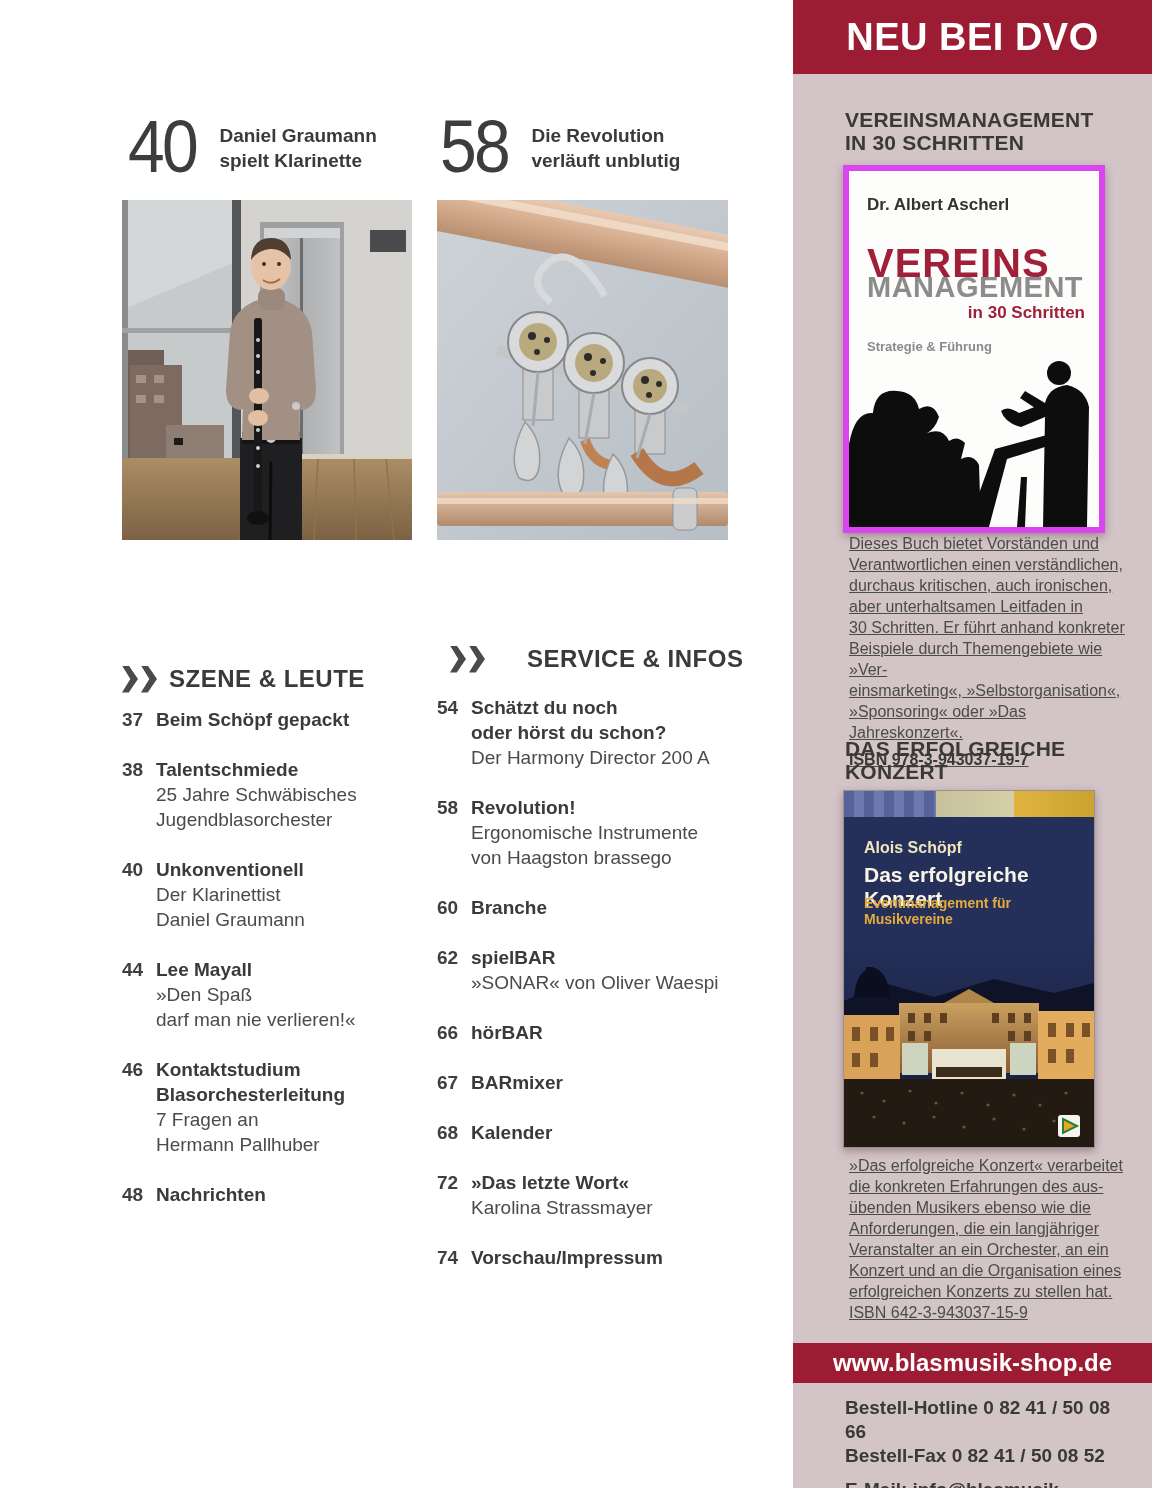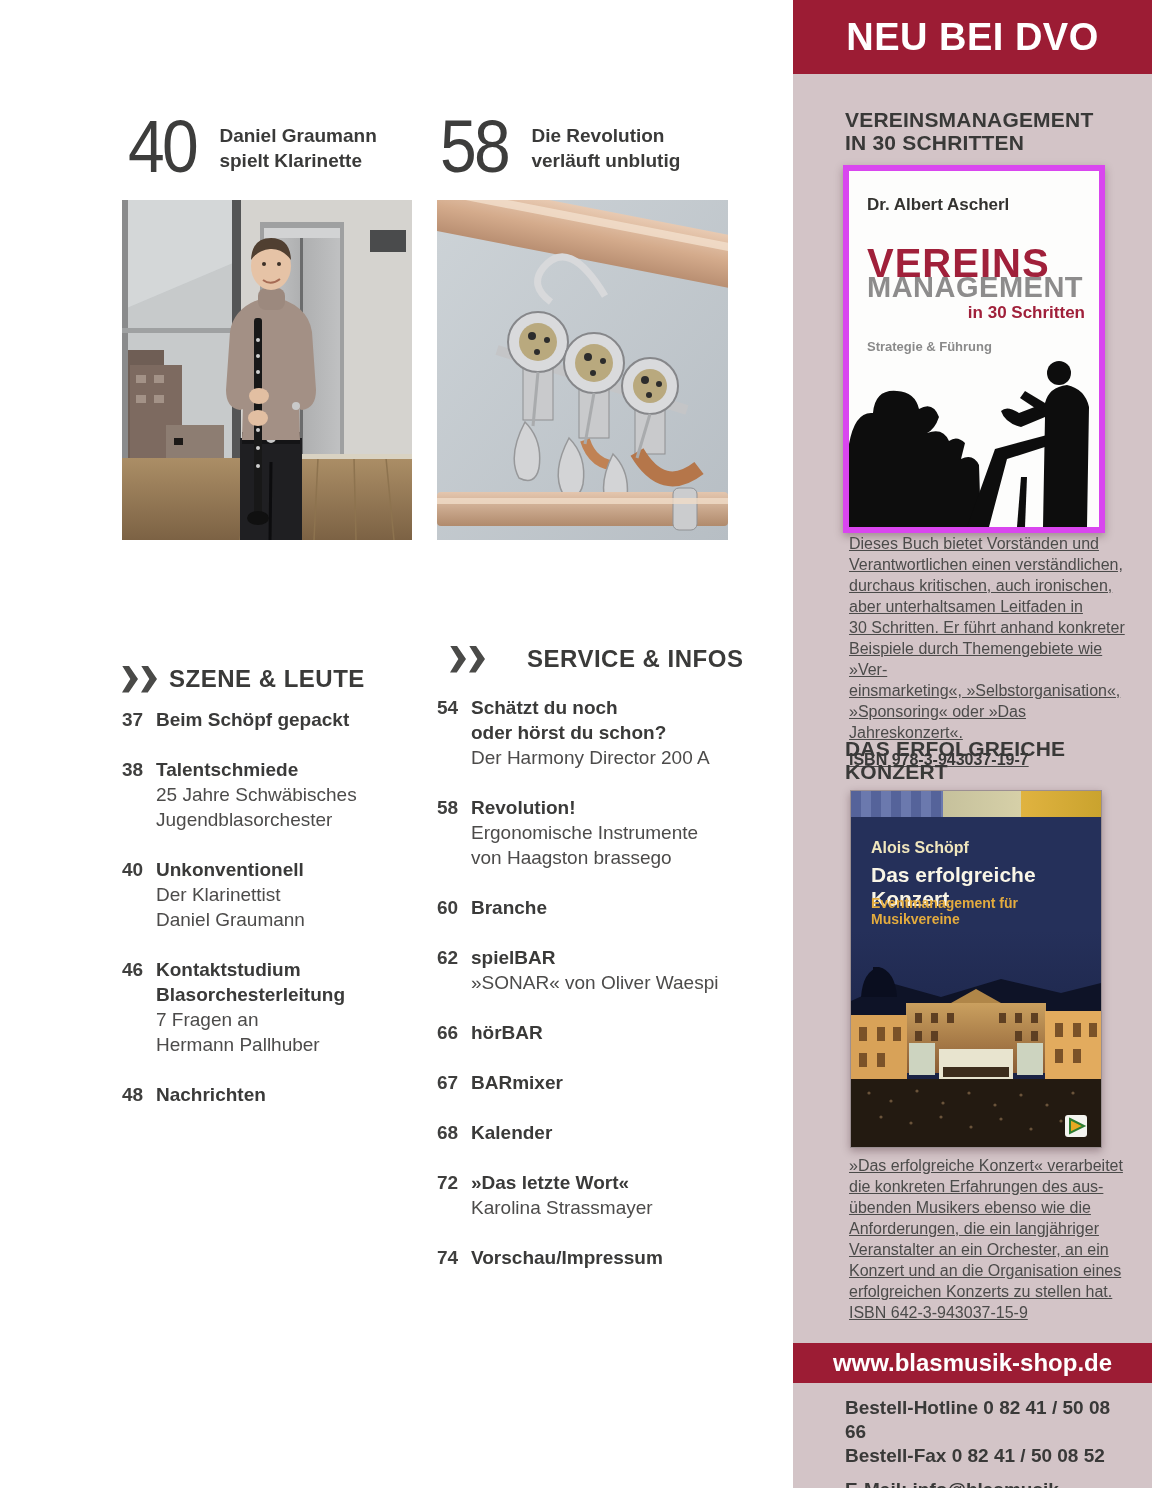--- a/index.html
+++ b/index.html
@@ -48,21 +48,21 @@
           box-shadow:0 3px 8px rgba(60,30,40,.35);overflow:hidden;}
   .c1-author{position:absolute;left:18px;top:24px;font-size:17px;font-weight:bold;color:#33322f;}
   .c1-title1{position:absolute;left:18px;top:70px;font-size:40px;font-weight:bold;color:#a0203a;letter-spacing:1px;}
   .c1-title2{position:absolute;left:18px;top:100px;font-size:29px;font-weight:bold;color:#8d8c8c;letter-spacing:.5px;}
   .c1-sub{position:absolute;right:14px;top:132px;font-size:17px;font-weight:bold;color:#a0203a;}
   .c1-tag{position:absolute;left:18px;top:168px;font-size:13px;font-weight:bold;color:#8a8a8a;}
   .c1-silhouette{position:absolute;left:0;bottom:0;width:250px;height:178px;}
 
   
   .cover2{left:50px;width:250px;height:356px;background:#25305a;border:1px solid #9b8f92;
-          box-shadow:0 3px 8px rgba(60,30,40,.35);overflow:hidden;margin-left:7px;}
+          box-shadow:0 3px 8px rgba(60,30,40,.35);overflow:hidden;}
   .c2-strip{position:absolute;left:0;top:0;width:250px;height:26px;display:flex;}
   .c2-s1{flex:0 0 92px;background:repeating-linear-gradient(90deg,#55639a 0 10px,#6b79ae 10px 20px);}
   .c2-s2{flex:0 0 78px;background:linear-gradient(90deg,#c6c19c,#d6d0a8);}
   .c2-s3{flex:1;background:linear-gradient(90deg,#e0b340,#caa32e);}
   .c2-author{position:absolute;left:20px;top:48px;font-size:16px;font-weight:bold;color:#f0e6bd;}
   .c2-title{position:absolute;left:20px;top:72px;font-size:21px;font-weight:bold;color:#f9f5e6;}
   .c2-sub{position:absolute;left:20px;top:104px;font-size:14px;font-weight:bold;color:#e3ab3e;}
   .c2-photo{position:absolute;left:0;bottom:0;width:250px;height:216px;}
 </style>
 </head>
@@ -250,20 +250,28 @@
           <div class="toc-sub">25 Jahre Schwäbisches</div>
           <div class="toc-sub">Jugendblasorchester</div>
         </div>
       </div>
       <div class="toc-item">
         <span class="toc-num">40</span>
         <div class="toc-text">
           <div class="toc-title">Unkonventionell</div>
           <div class="toc-sub">Der Klarinettist</div>
           <div class="toc-sub">Daniel Graumann</div>
+        </div>
+      </div>
+      <div class="toc-item">
+        <span class="toc-num">44</span>
+        <div class="toc-text">
+          <div class="toc-title">Lee Mayall</div>
+          <div class="toc-sub">»Den Spaß</div>
+          <div class="toc-sub">darf man nie verlieren!«</div>
         </div>
       </div>
       <div class="toc-item">
         <span class="toc-num">46</span>
         <div class="toc-text">
           <div class="toc-title">Kontaktstudium</div>
           <div class="toc-title">Blasorchesterleitung</div>
           <div class="toc-sub">7 Fragen an</div>
           <div class="toc-sub">Hermann Pallhuber</div>
         </div>

